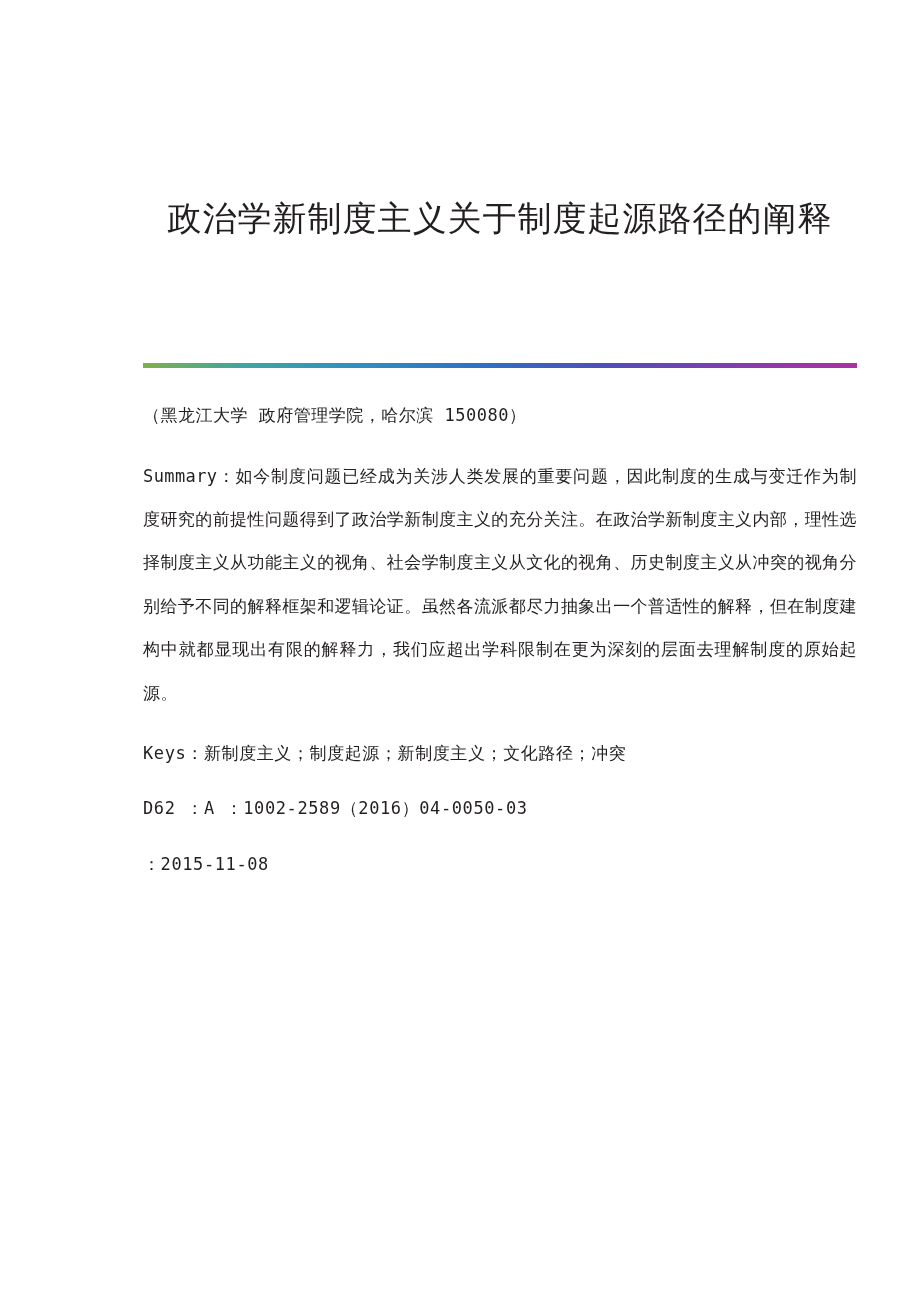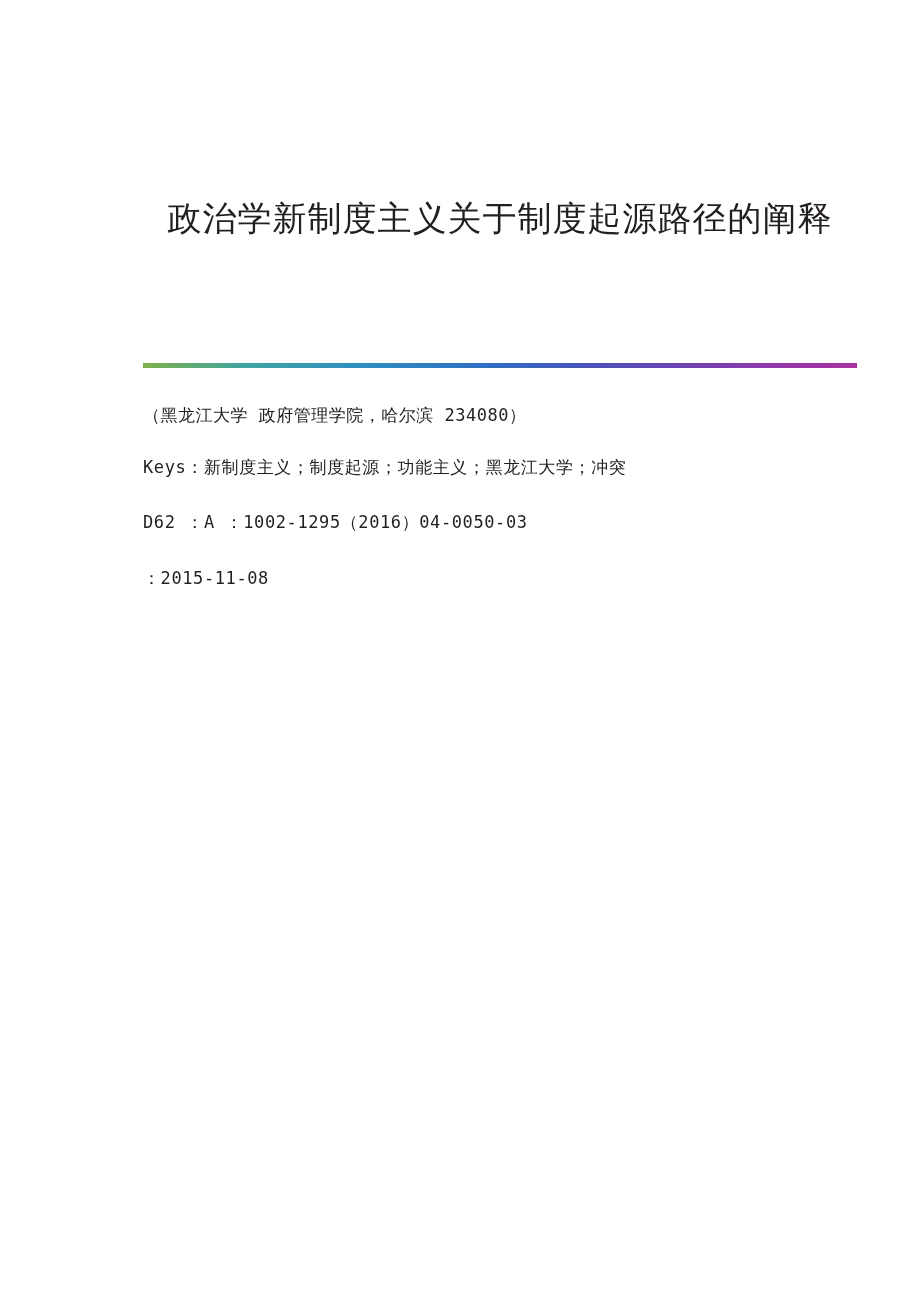--- a/index.html
+++ b/index.html
@@ -80,23 +80,24 @@
 <body>
 
 <div class="page">
   <div class="content">
 
     <h1 class="doc-title">政治学新制度主义关于制度起源路径的阐释</h1>
 
     <div class="rule"></div>
 
 
-    <div class="affil">（黑龙江大学 政府管理学院，哈尔滨 234080）</div>
+    <div class="affil">（黑龙江大学 政府管理学院，哈尔滨 150080）</div>
 
+    <div class="para">Summary：如今制度问题已经成为关涉人类发展的重要问题，因此制度的生成与变迁作为制度研究的前提性问题得到了政治学新制度主义的充分关注。在政治学新制度主义内部，理性选择制度主义从功能主义的视角、社会学制度主义从文化的视角、历史制度主义从冲突的视角分别给予不同的解释框架和逻辑论证。虽然各流派都尽力抽象出一个普适性的解释，但在制度建构中就都显现出有限的解释力，我们应超出学科限制在更为深刻的层面去理解制度的原始起源。</div>
 
-    <div class="meta first">Keys：新制度主义；制度起源；功能主义；黑龙江大学；冲突</div>
+    <div class="meta first">Keys：新制度主义；制度起源；新制度主义；文化路径；冲突</div>
 
-    <div class="meta">D62 ：A ：1002-1295（2016）04-0050-03</div>
+    <div class="meta">D62 ：A ：1002-2589（2016）04-0050-03</div>
 
     <div class="meta">：2015-11-08</div>
 
   </div>
 </div>
 
 </body></html>

